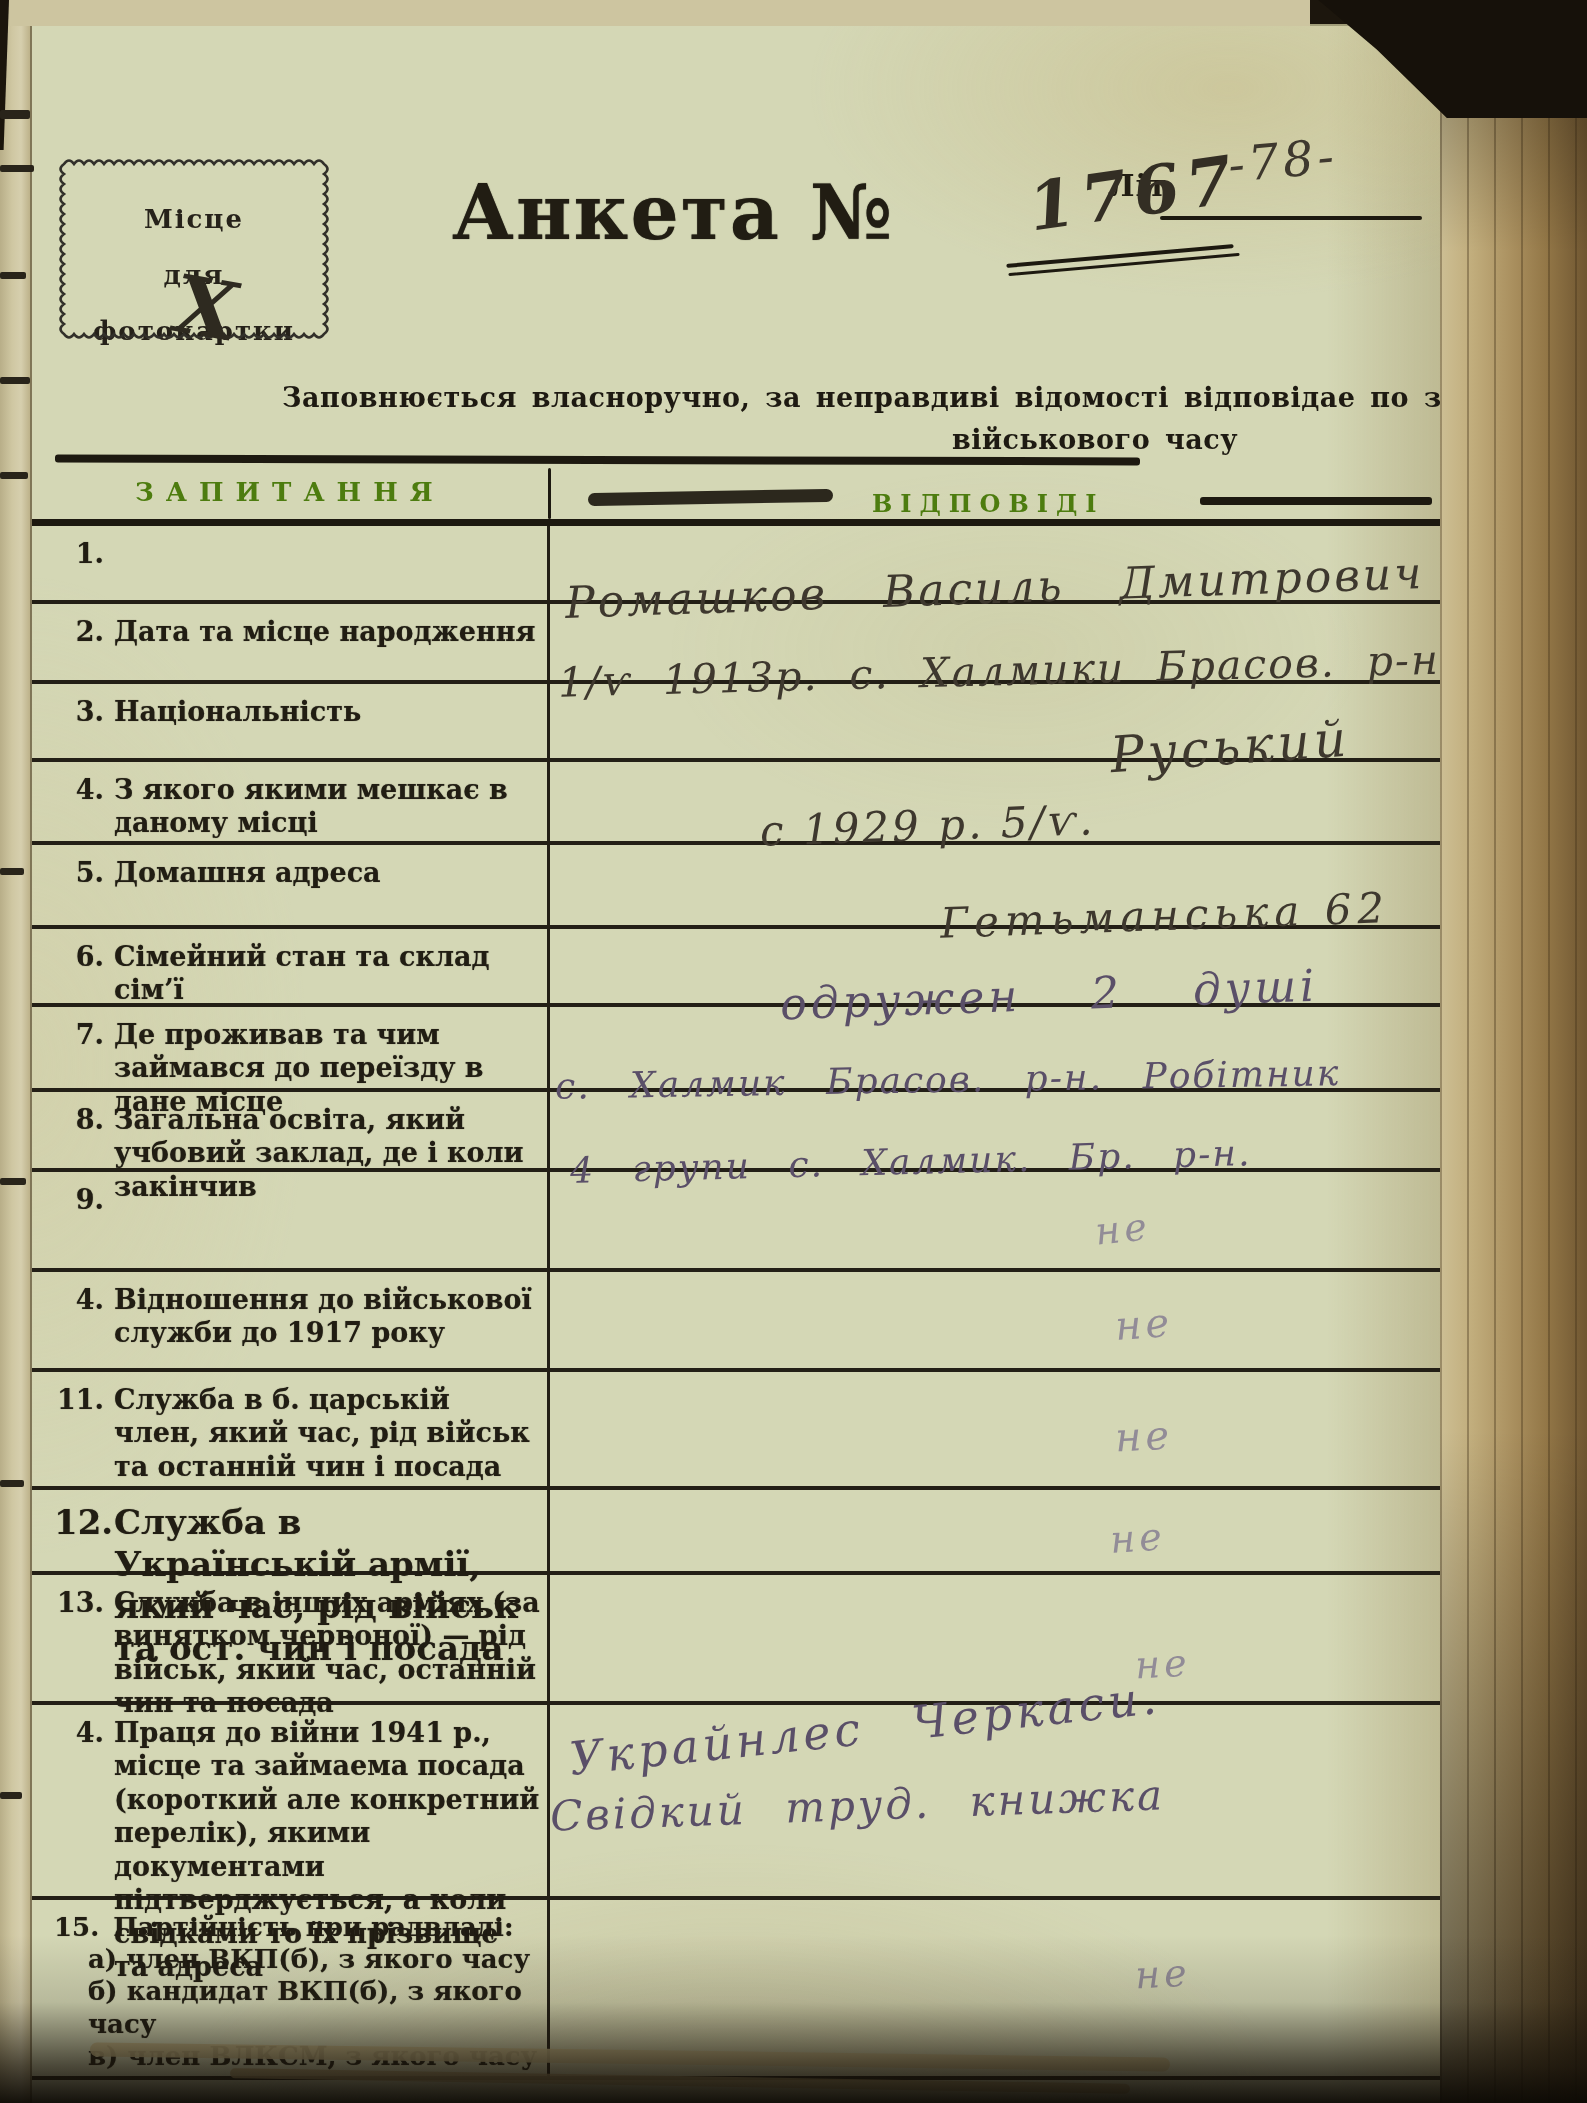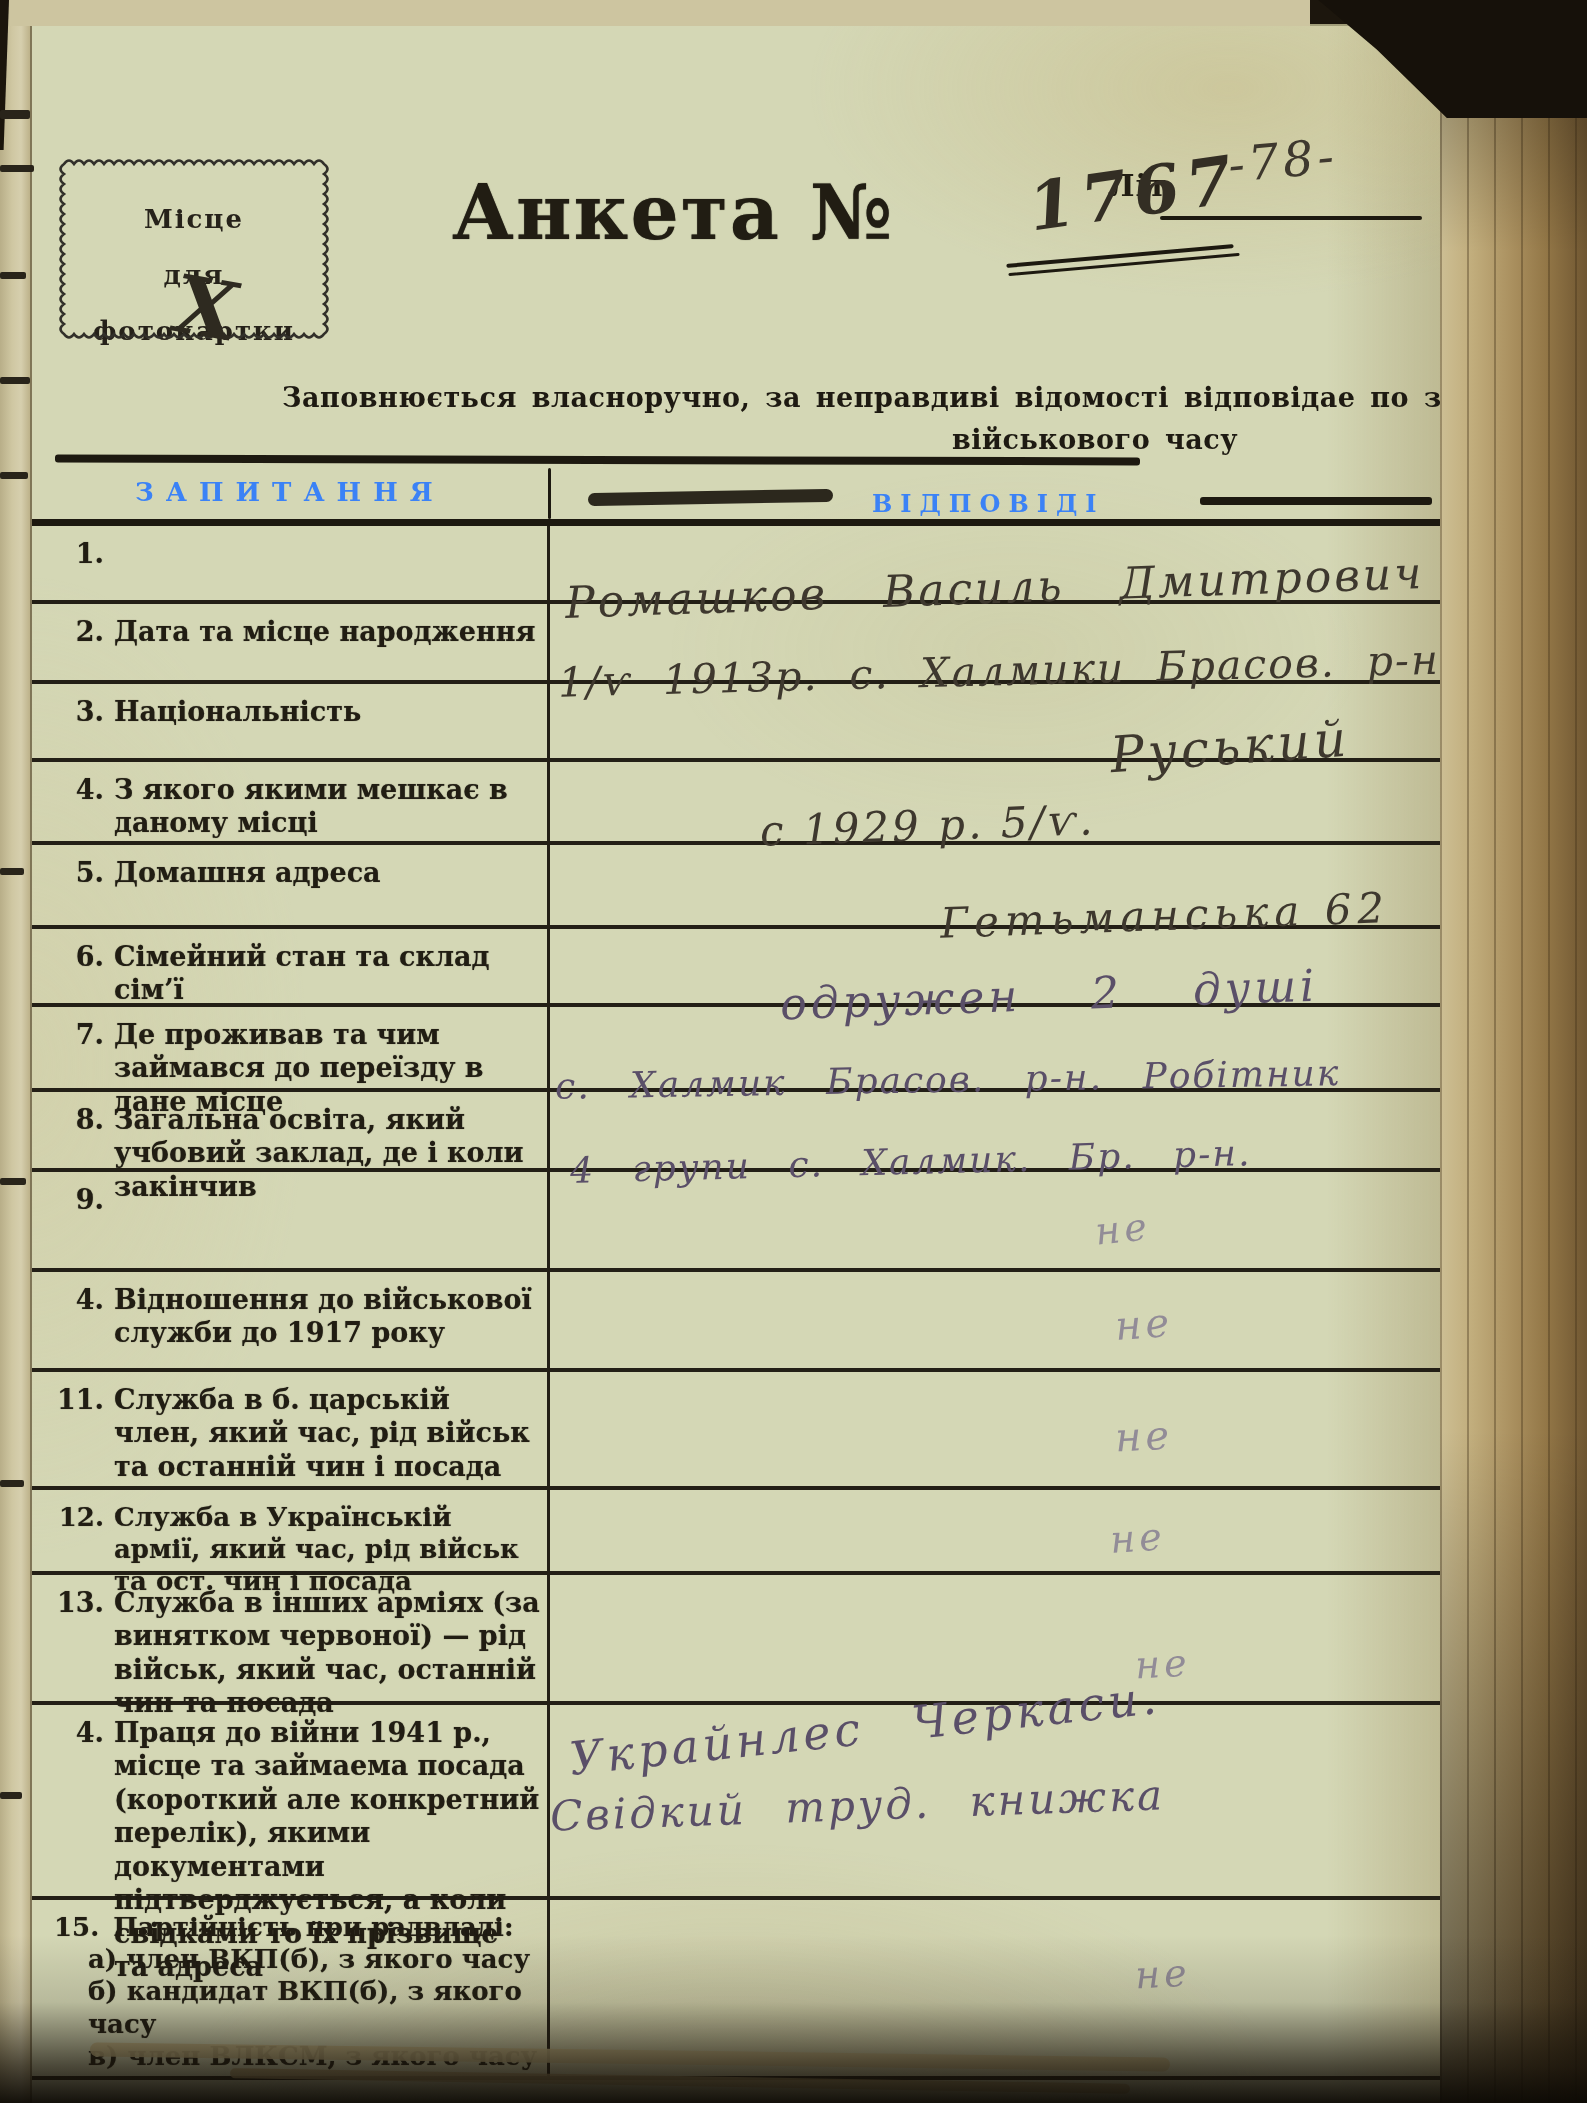--- a/index.html
+++ b/index.html
@@ -37,21 +37,21 @@
   .xmark{left:175px;top:268px;font-size:80px;font-weight:700;color:#2e2a20;
     transform:rotate(10deg) skewX(-6deg);line-height:1;}
   
   .lit{left:1108px;top:168px;font-weight:700;font-size:30px;letter-spacing:1px;}
   .lit-line{left:1160px;top:216px;width:262px;height:4px;background:#1d1910;border-radius:2px;}
   .title{left:452px;top:168px;font-size:76px;font-weight:700;letter-spacing:2px;
     text-shadow:0 0 1px rgba(20,18,10,.7);}
   .num-underline{background:#1d1910;height:4px;border-radius:2px;}
   .subtitle{font-weight:700;font-size:27px;letter-spacing:.5px;word-spacing:5px;color:#1e1a12;}
   .rule{background:#1d1910;border-radius:3px;}
-  .hdr{font-weight:700;color:#3b82f6;text-align:center;}
+  .hdr{font-weight:700;color:#4d7c0f;text-align:center;}
   
   .rows{left:28px;top:519px;width:1412px;border-top:7px solid #1d1910;}
   .row{display:flex;border-bottom:4px solid #231f16;box-sizing:border-box;}
   .q{width:522px;flex:none;border-right:3px solid #231f16;box-sizing:border-box;
      padding:11px 6px 0 26px;display:flex;font-weight:700;font-size:27px;line-height:1.24;
      text-shadow:0 0 1px rgba(20,18,10,.5);}
   .num{width:60px;flex:none;text-align:right;padding-right:10px;box-sizing:border-box;}
   .qt{flex:1;}
   .sub{margin-left:-26px;}
   .a{flex:1;position:relative;}
@@ -205,21 +205,21 @@
       <div class="q">
           <span class="num">11.</span>
           <span class="qt">Служба в б. царській член, який час, рід військ та останній чин і посада</span>
         </div>
       <div class="a">
           <span class="hand h-pen" style="left:565px;bottom:30px;font-size:40px;letter-spacing:4px;transform:rotate(-3deg);">не</span>
         </div>
     </div>
 
     <div class="row" style="height:85px;">
-      <div class="q" style="font-size:26px;">
+      <div class="q" style="font-size:34px;">
           <span class="num">12.</span>
           <span class="qt">Служба в Українській армії, який час, рід військ та ост. чин і посада</span>
         </div>
       <div class="a">
           <span class="hand h-pen" style="left:560px;bottom:14px;font-size:38px;letter-spacing:4px;transform:rotate(-4deg);">не</span>
         </div>
     </div>
 
     <div class="row" style="height:130px;">
       <div class="q">

